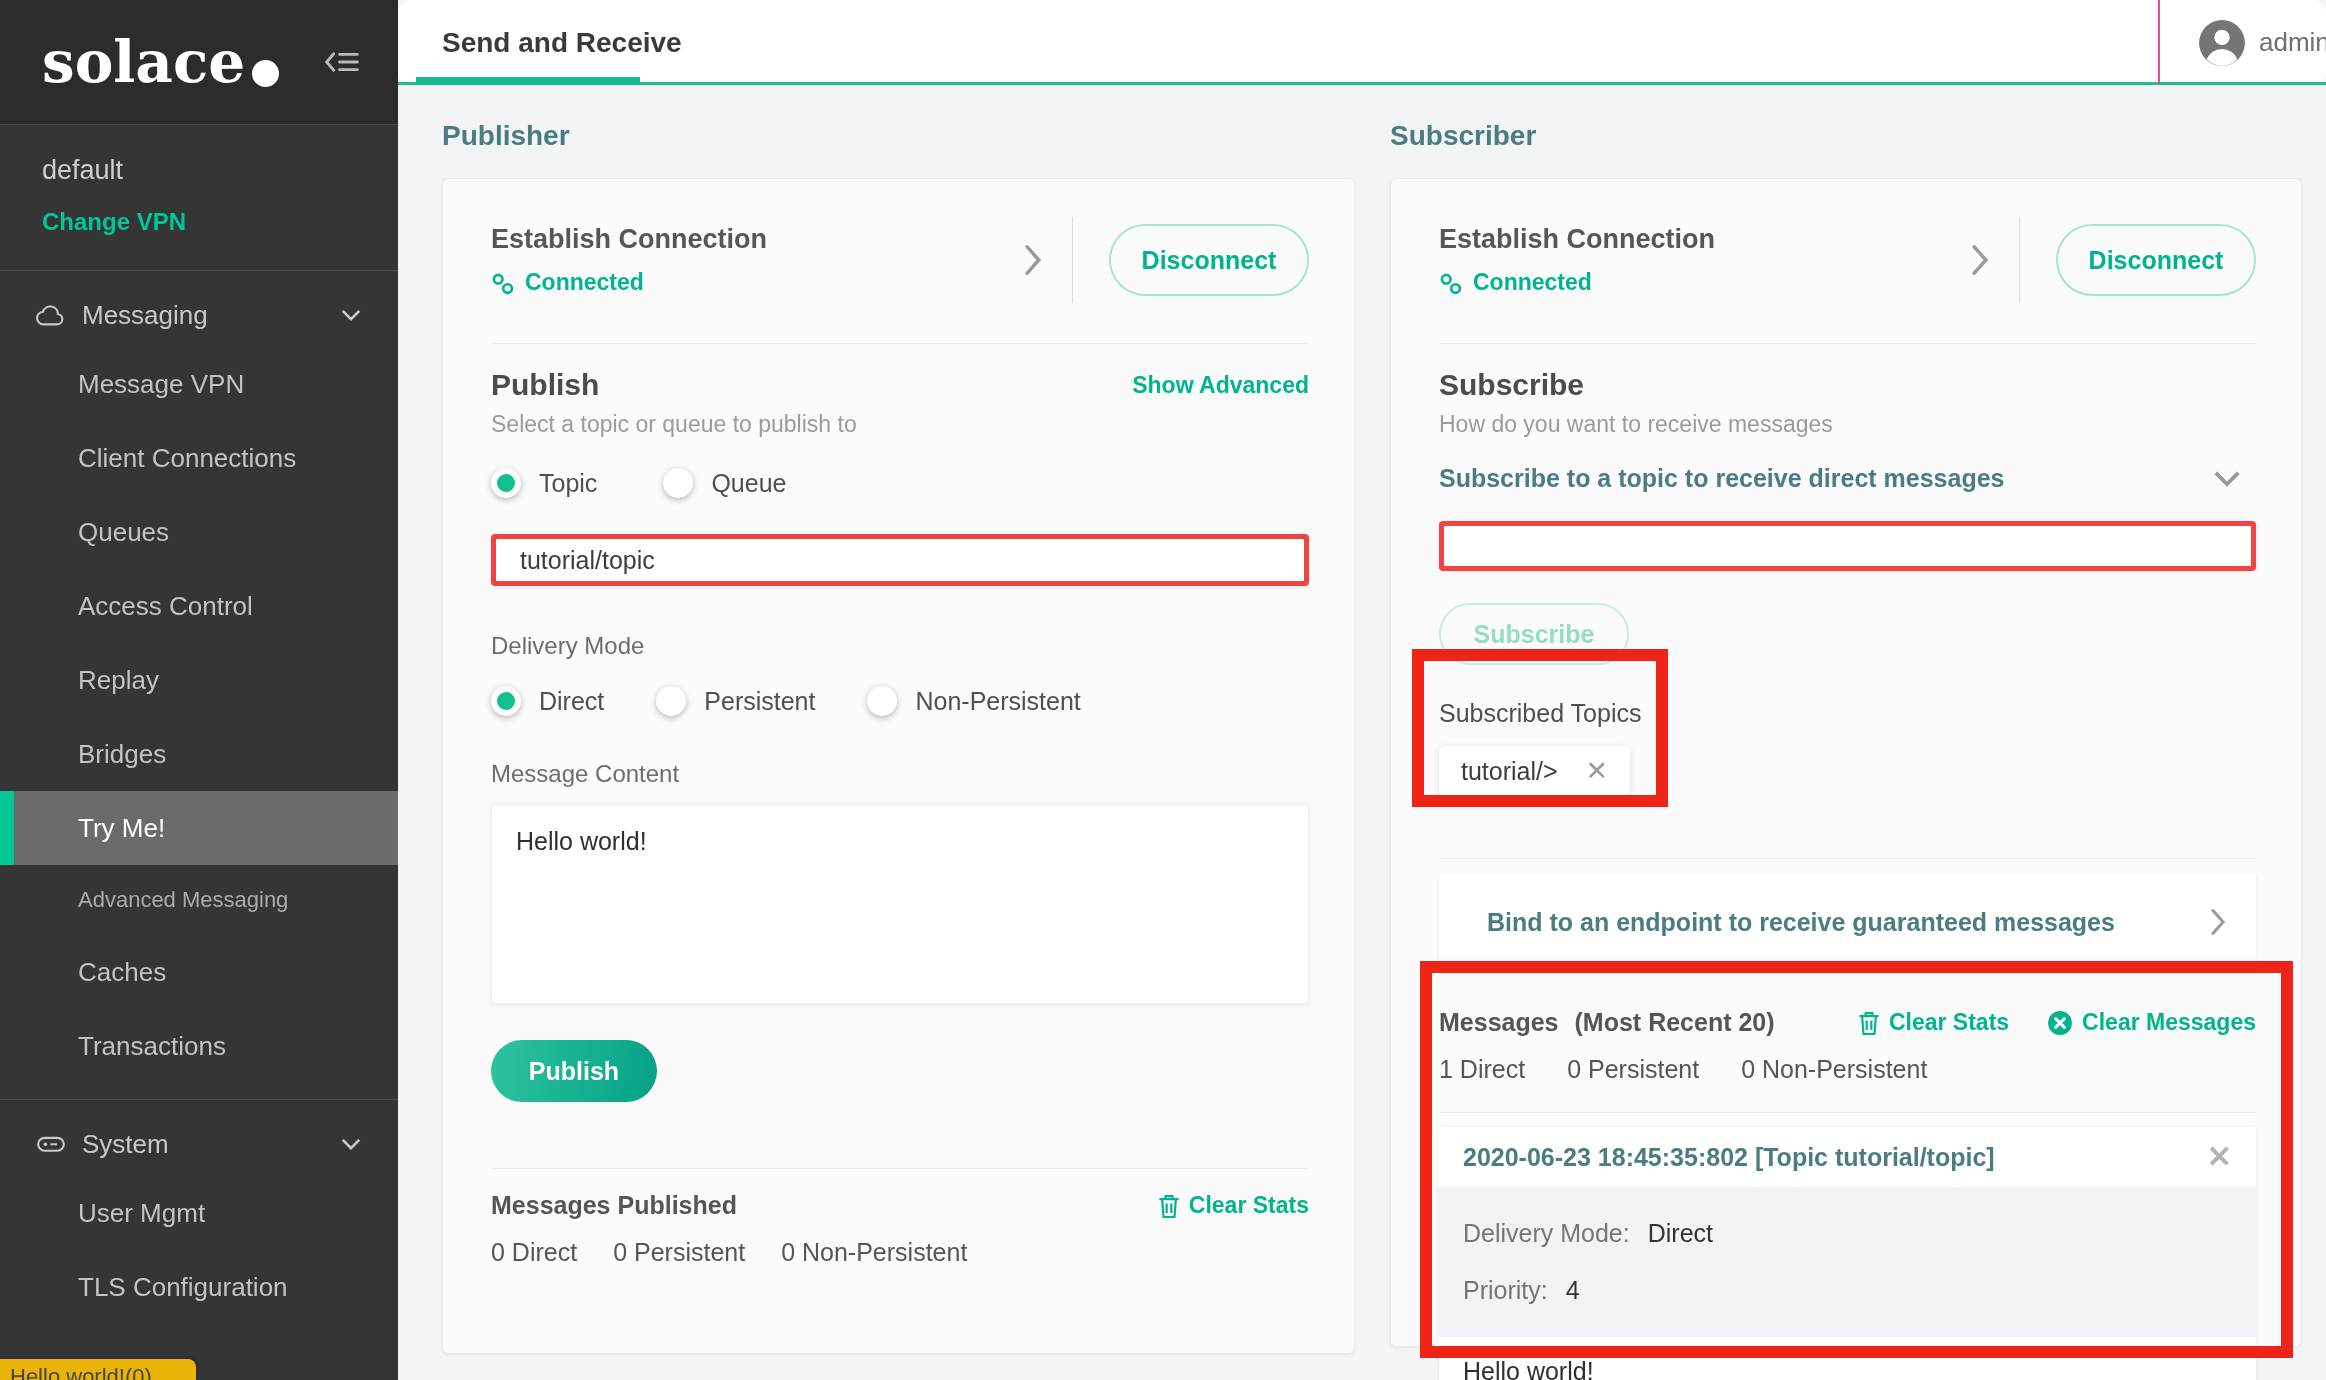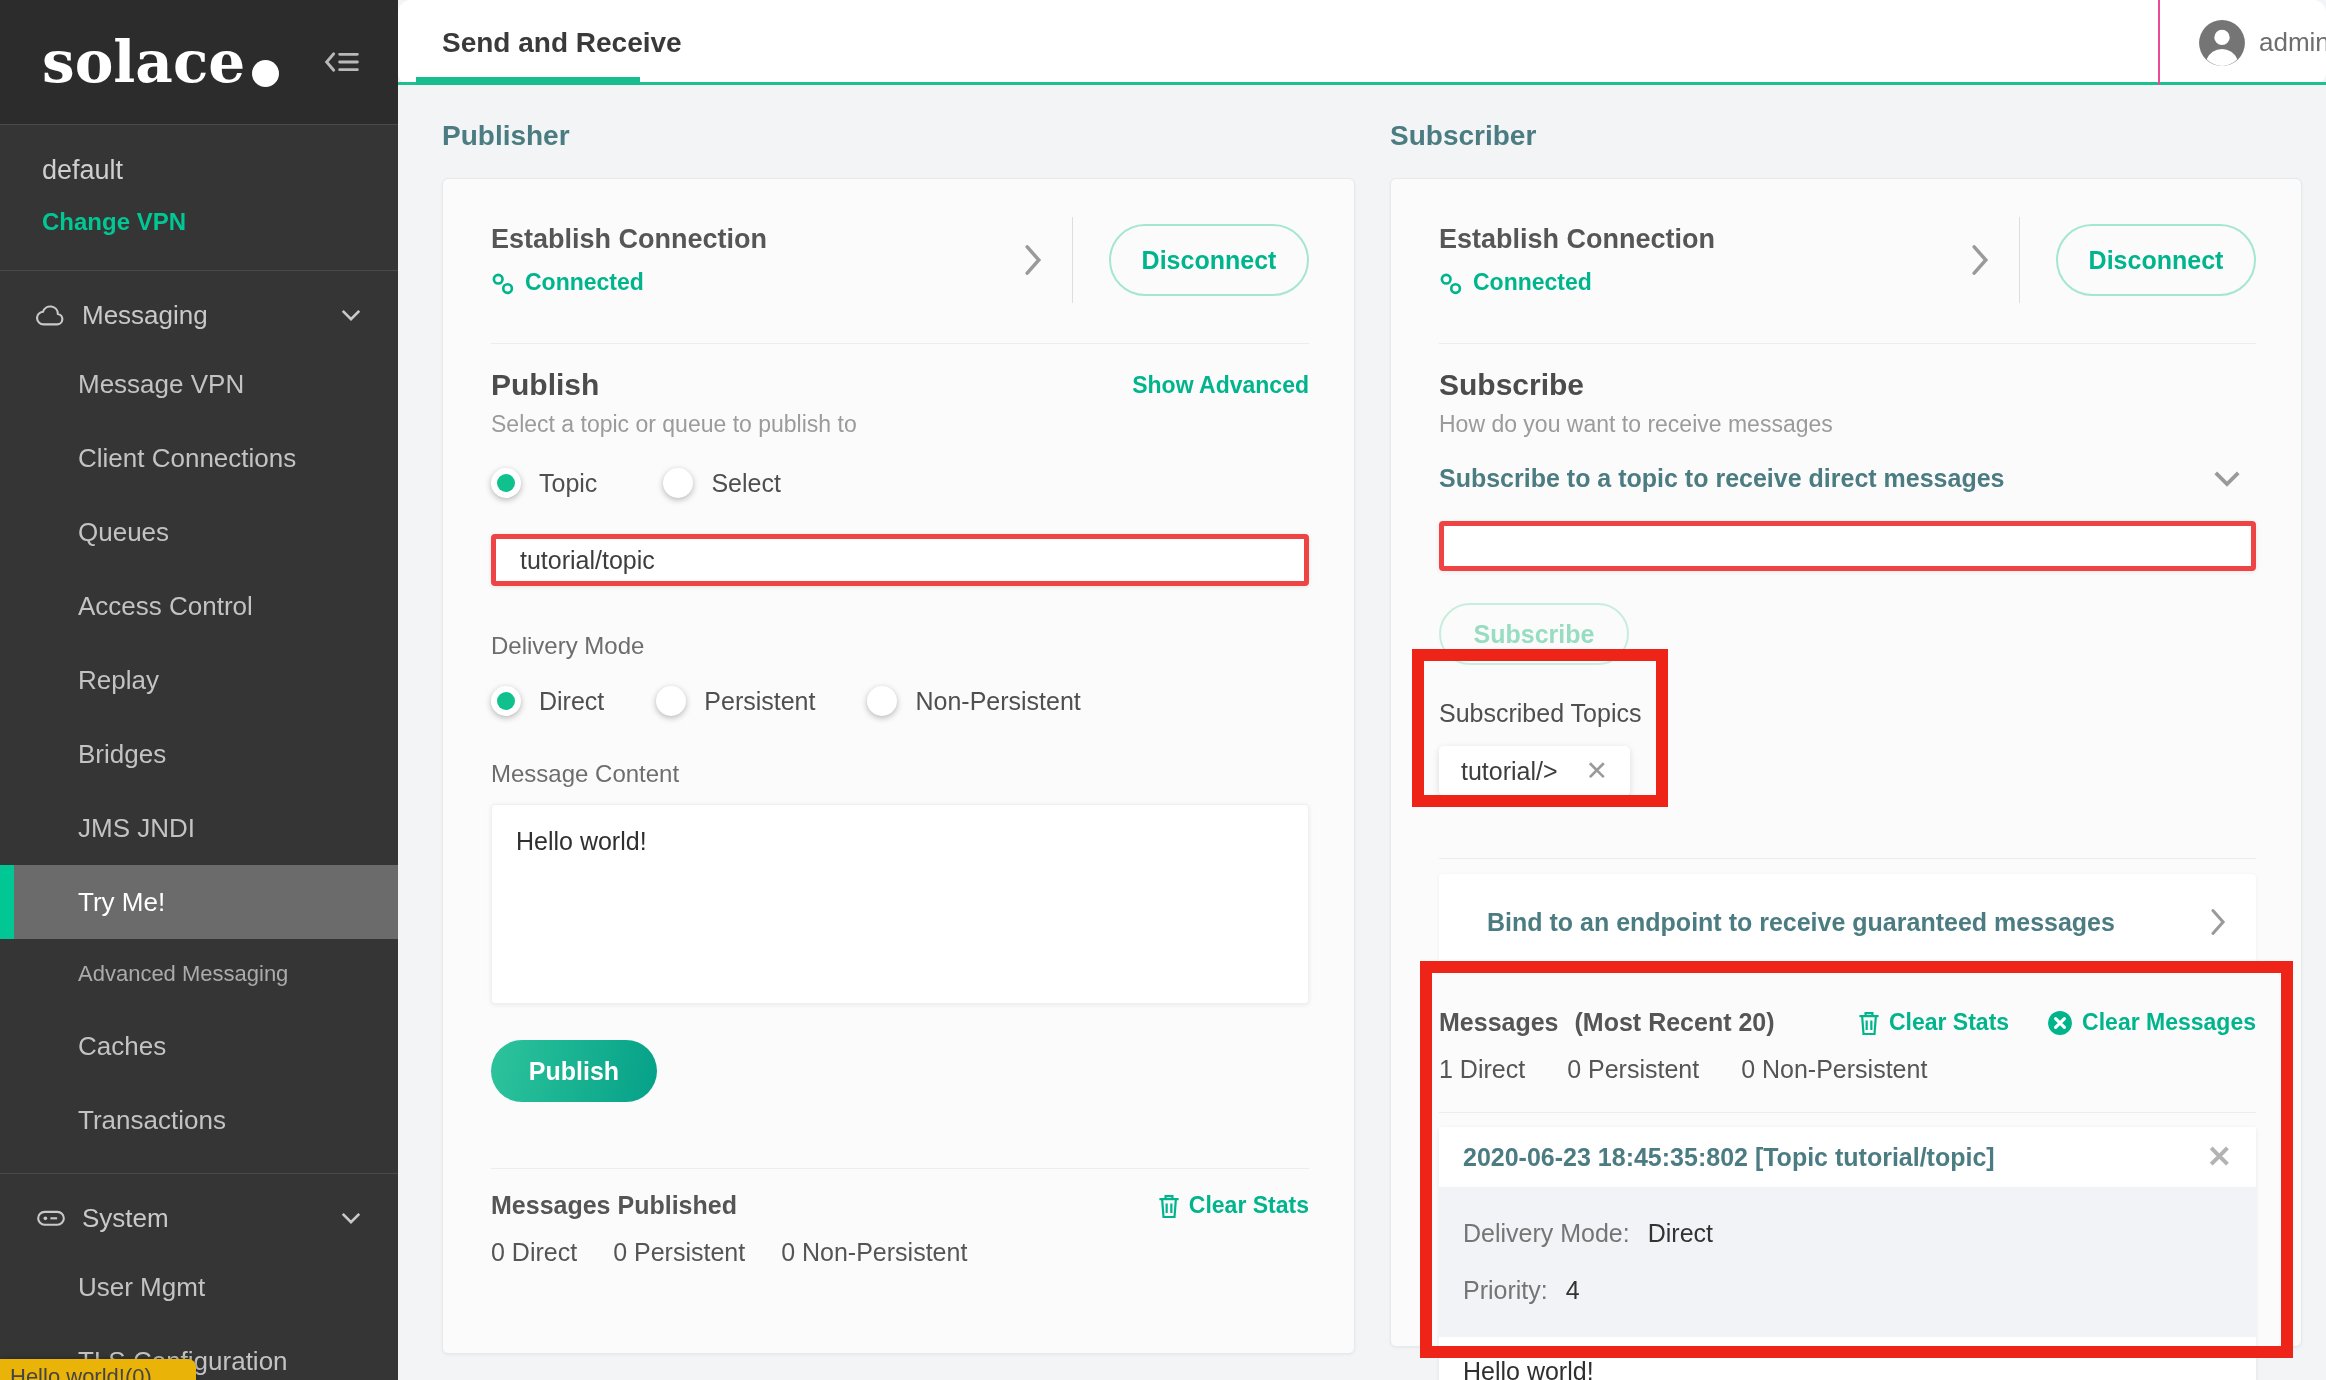--- a/index.html
+++ b/index.html
@@ -158,21 +158,20 @@
               <path d="M2 2l6 6 6-6"></path>
             </svg>
         </span>
       </div>
       <div class="nav-item">Message VPN</div>
       <div class="nav-item">Client Connections</div>
       <div class="nav-item">Queues</div>
       <div class="nav-item">Access Control</div>
       <div class="nav-item">Replay</div>
       <div class="nav-item">Bridges</div>
-      <div class="nav-item">JMS JNDI</div>
       <div class="nav-item active">Try Me!</div>
       <div class="nav-item subhead">Advanced Messaging</div>
       <div class="nav-item">Caches</div>
       <div class="nav-item">Transactions</div>
       <div class="nav-divider"></div>
       <div class="nav-header">
         <span class="hdr-icon">
           <svg width="30" height="22" viewBox="0 0 24 18" fill="none" stroke="#c9c9c9" stroke-width="1.7">
             <rect x="1.5" y="4" width="21" height="10.5" rx="5.25"></rect>
             <circle cx="7.4" cy="9.25" r="1.5" fill="#c9c9c9" stroke="none"></circle>
@@ -241,21 +240,21 @@
         <div class="section-head">
           <span class="section-title">Publish</span>
           <span class="tlink">Show Advanced</span>
         </div>
         <div class="subtitle">Select a topic or queue to publish to</div>
 
         <div class="radio-row">
           <span class="radio selected"></span>
           <span class="radio-label">Topic</span>
           <span class="radio"></span>
-          <span class="radio-label">Select</span>
+          <span class="radio-label">Queue</span>
         </div>
 
         <input class="text-input" value="tutorial/topic" style="">
 
         <div class="field-label">Delivery Mode</div>
         <div class="radio-row" style="margin-top:26px;">
           <span class="radio selected"></span>
           <span class="radio-label" style="margin-right:52px;">Direct</span>
           <span class="radio"></span>
           <span class="radio-label" style="margin-right:52px;">Persistent</span>

